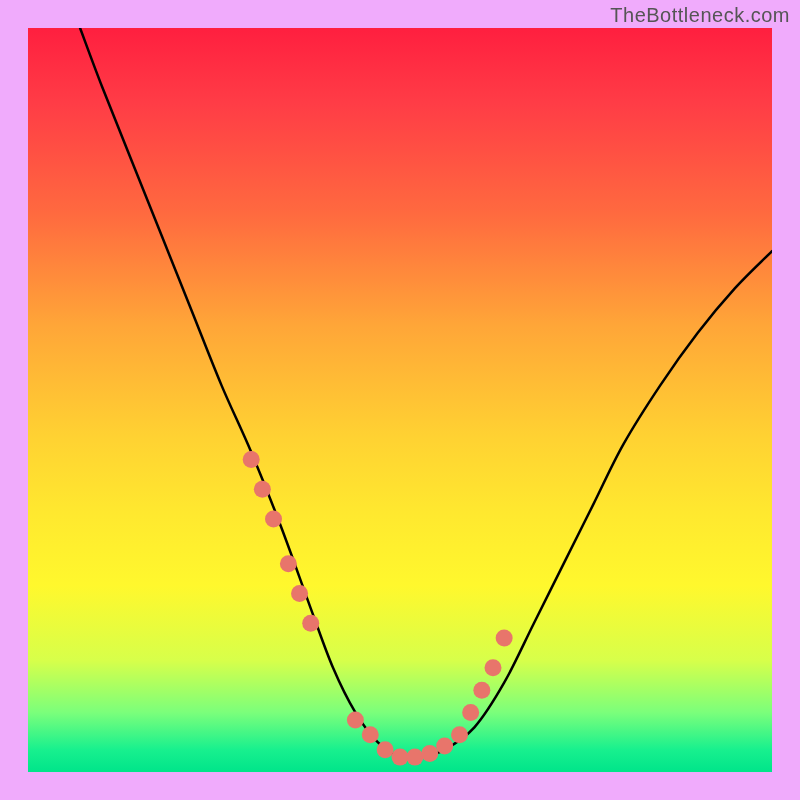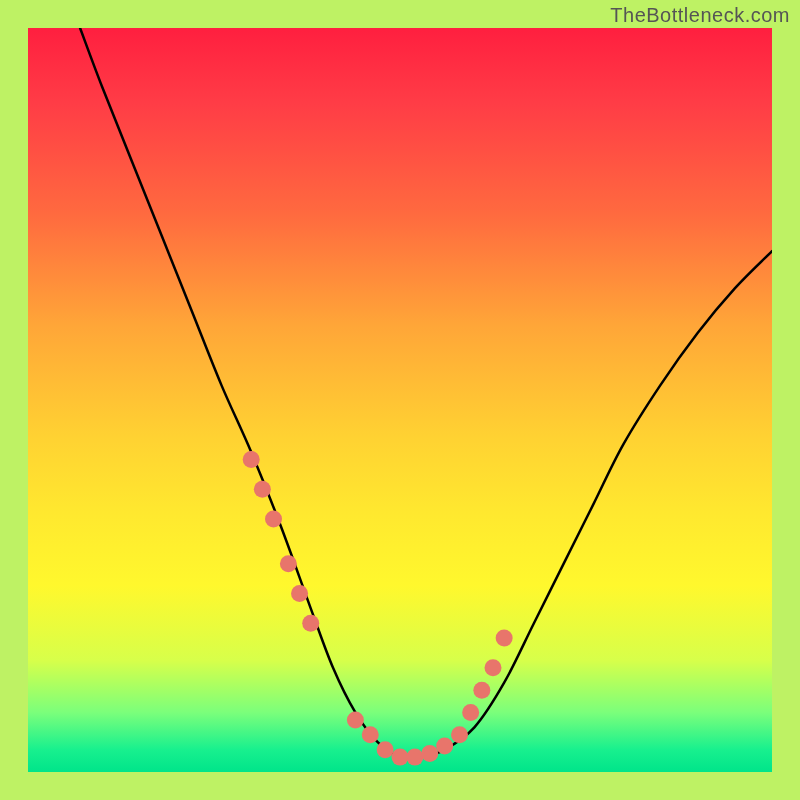--- a/index.html
+++ b/index.html
@@ -10,21 +10,21 @@
     background: #fff;
     font-family: Arial, Helvetica, sans-serif;
     overflow: hidden;
   }
   .frame {
     position: absolute;
     left: 0;
     top: 0;
     width: 800px;
     height: 800px;
-    background: #bef264;
+    background: #f0abfc;
   }
   .plot {
     position: absolute;
     left: 28px;
     top: 28px;
     width: 744px;
     height: 744px;
     
     background: linear-gradient(
       to bottom,

